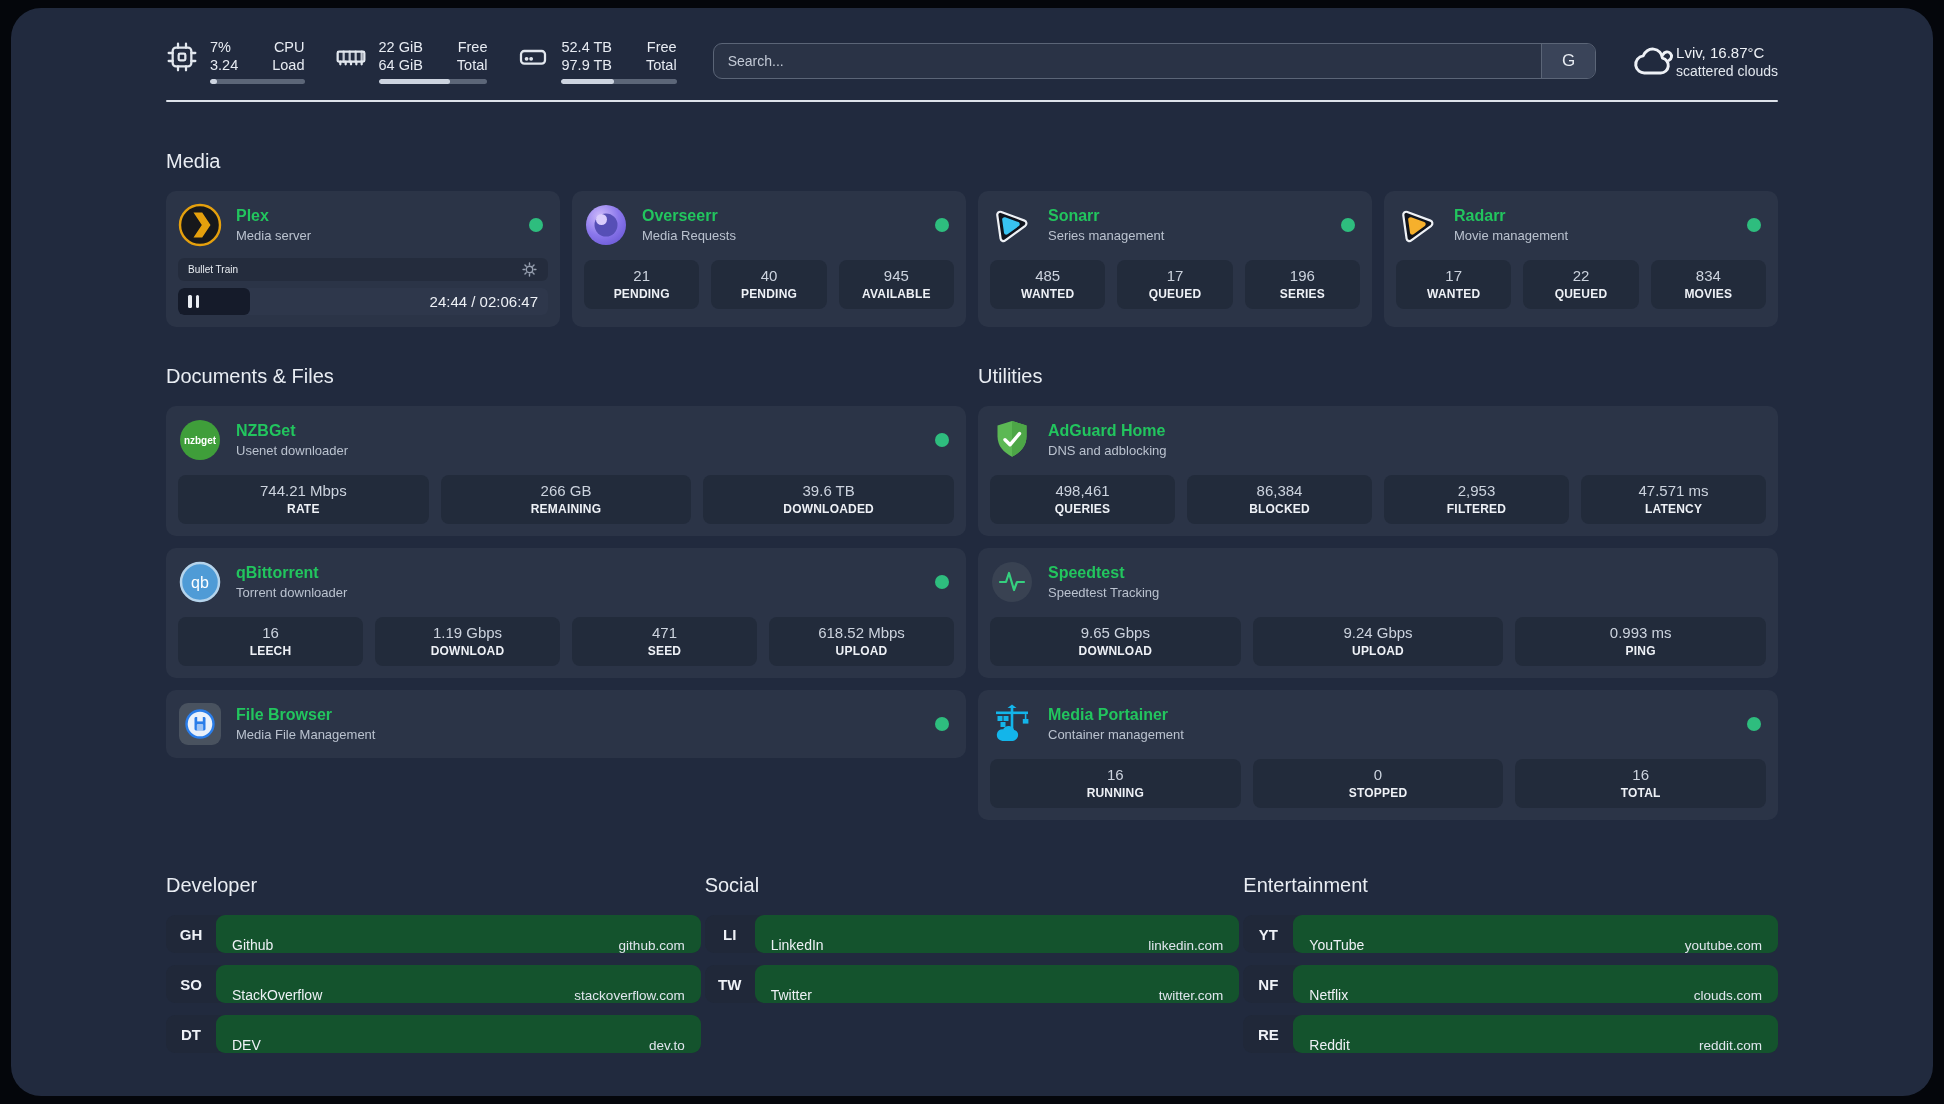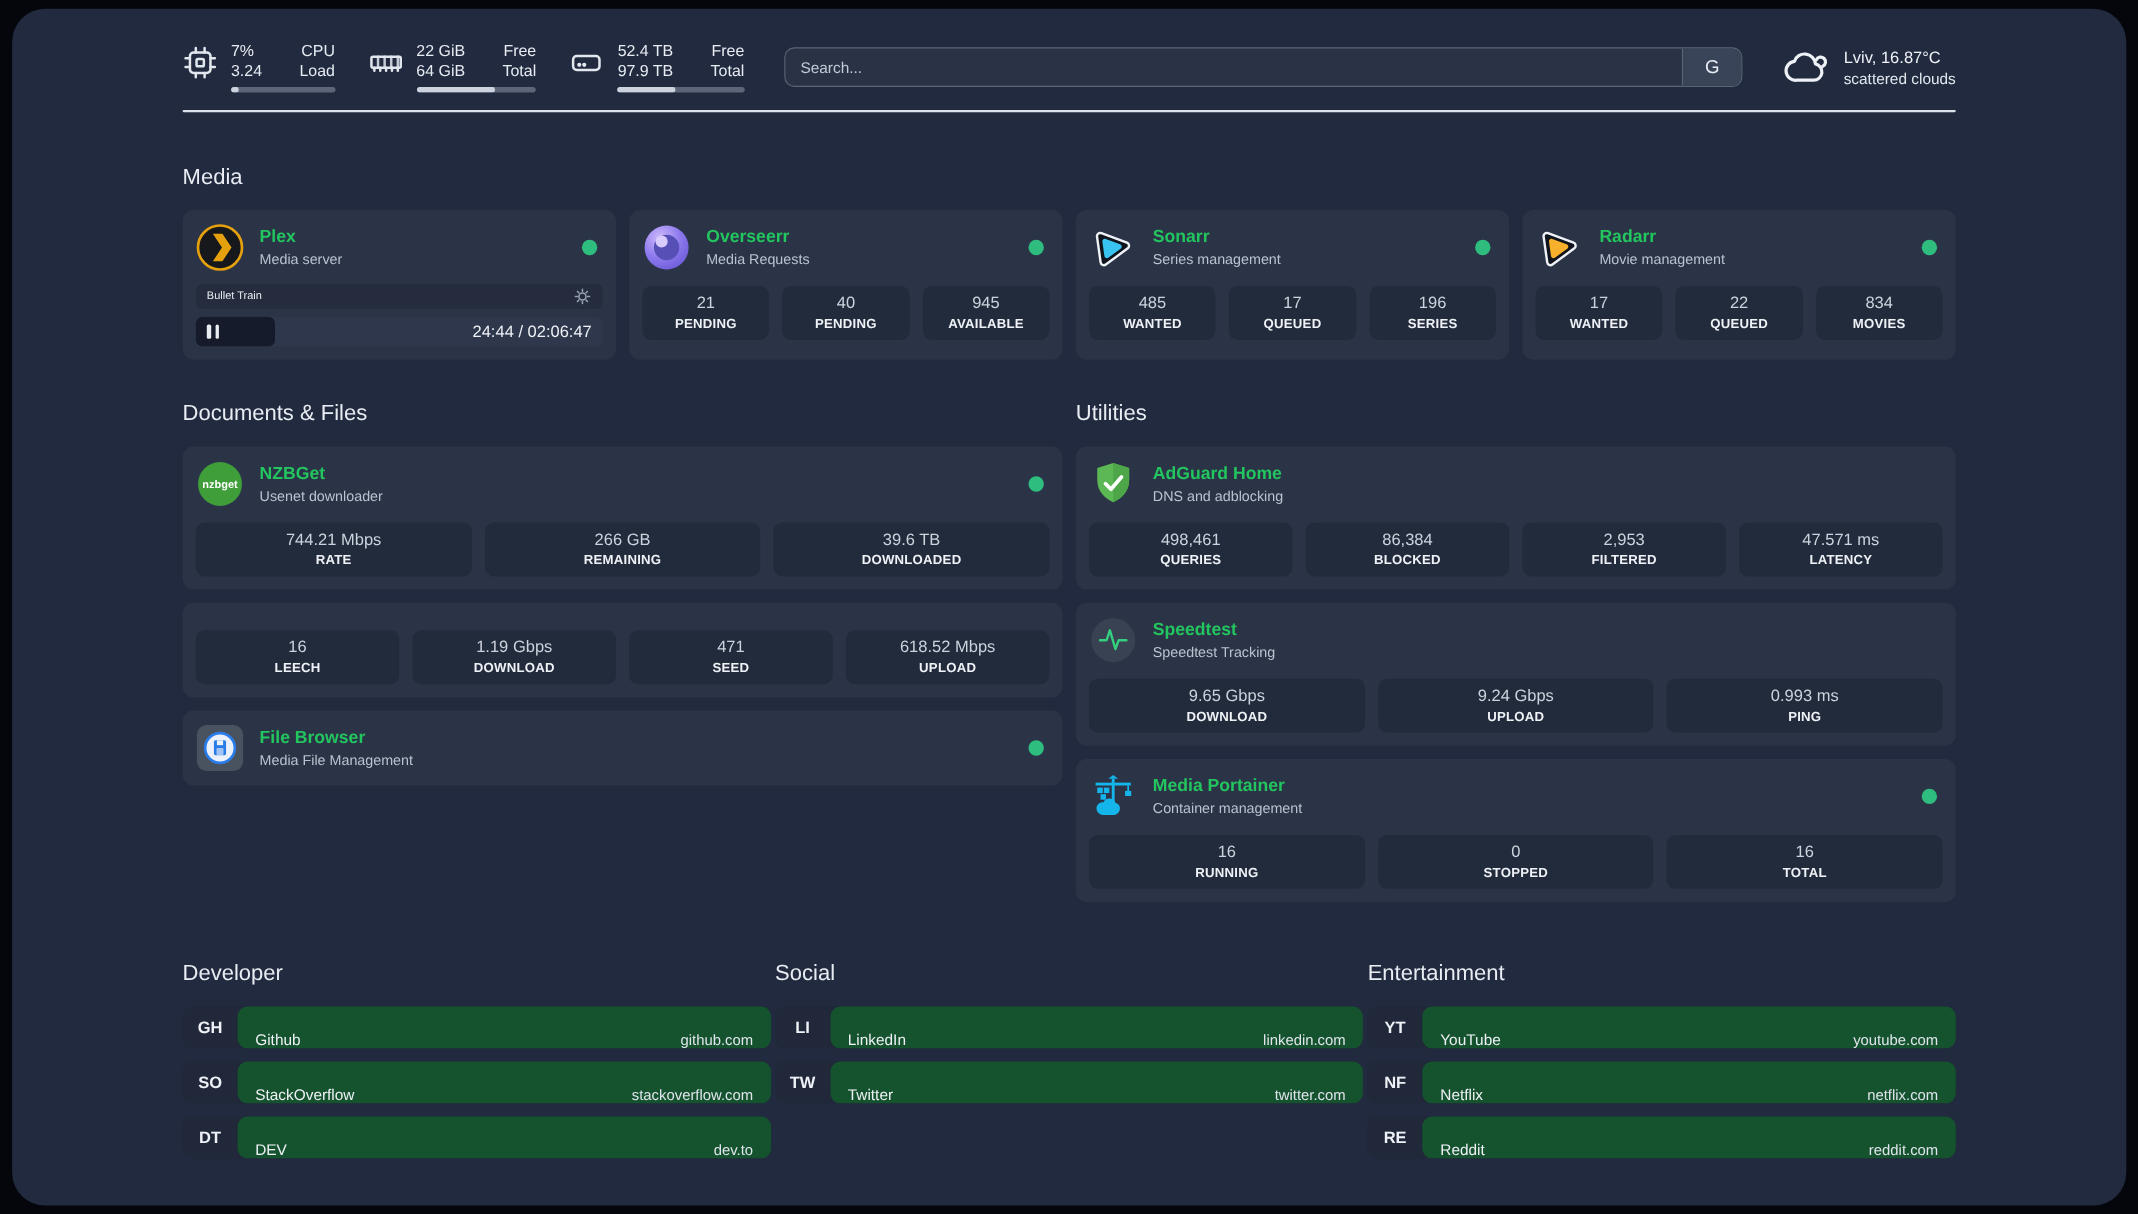--- a/index.html
+++ b/index.html
@@ -34,21 +34,21 @@
   .search-input {
     flex:1; height:100%; background:transparent; border:0; outline:none;
     color:#dfe4ec; font-size:14px; padding:0 14px; font-family:"Liberation Sans", sans-serif;
   }
   .search-input::placeholder { color:#c3cad6; }
   .search-btn {
     width:54px; height:100%; background:#3a4459; border-left:1px solid #5b6577;
     display:flex; align-items:center; justify-content:center;
     font-size:17px; color:#e8ecf2; cursor:pointer;
   }
-  .weather { display:flex; align-items:center; gap:12px; }
+  .weather { display:flex; align-items:center; }
   .weather svg { width:44px; height:44px; }
   .weather-l1 { font-size:15px; color:#eef1f6; }
   .weather-l2 { font-size:14px; color:#e2e7ee; margin-top:2px; }
 
   .divider { margin-top:16px; height:2px; background:#dde2ea; border-radius:1px; }
 
   
   .section-title { font-size:20px; font-weight:500; color:#e9edf3; margin-bottom:18px; }
   .media-section { margin-top:48px; }
   .media-grid { display:grid; grid-template-columns:repeat(4,1fr); gap:12px; }
@@ -359,20 +359,31 @@
                 <div class="tile-label">REMAINING</div>
               </div>
               <div class="tile">
                 <div class="tile-value">39.6 TB</div>
                 <div class="tile-label">DOWNLOADED</div>
               </div>
             </div>
           </div>
 
           <div class="card">
+            <div class="card-head">
+              <svg class="app-icon" viewBox="0 0 44 44">
+                <circle cx="22" cy="22" r="19" fill="#4f9bd6" stroke="#b5d4ec" stroke-width="2.5"></circle>
+                <text x="22" y="28" text-anchor="middle" font-size="16" fill="#ffffff" font-family="Liberation Sans, sans-serif">qb</text>
+              </svg>
+              <div class="card-titles">
+                <div class="card-title">qBittorrent</div>
+                <div class="card-sub">Torrent downloader</div>
+              </div>
+              <div class="dot"></div>
+            </div>
             <div class="tiles c4">
               <div class="tile">
                 <div class="tile-value">16</div>
                 <div class="tile-label">LEECH</div>
               </div>
               <div class="tile">
                 <div class="tile-value">1.19 Gbps</div>
                 <div class="tile-label">DOWNLOAD</div>
               </div>
               <div class="tile">
@@ -558,21 +569,21 @@
           <div class="link-badge">YT</div>
           <div class="link-main">
             <span class="link-name">YouTube</span>
             <span class="link-url">youtube.com</span>
           </div>
         </div>
         <div class="link-row">
           <div class="link-badge">NF</div>
           <div class="link-main">
             <span class="link-name">Netflix</span>
-            <span class="link-url">netflix.com</span>
+            <span class="link-url">clouds.com</span>
           </div>
         </div>
         <div class="link-row">
           <div class="link-badge">RE</div>
           <div class="link-main">
             <span class="link-name">Reddit</span>
             <span class="link-url">reddit.com</span>
           </div>
         </div>
       </div>

